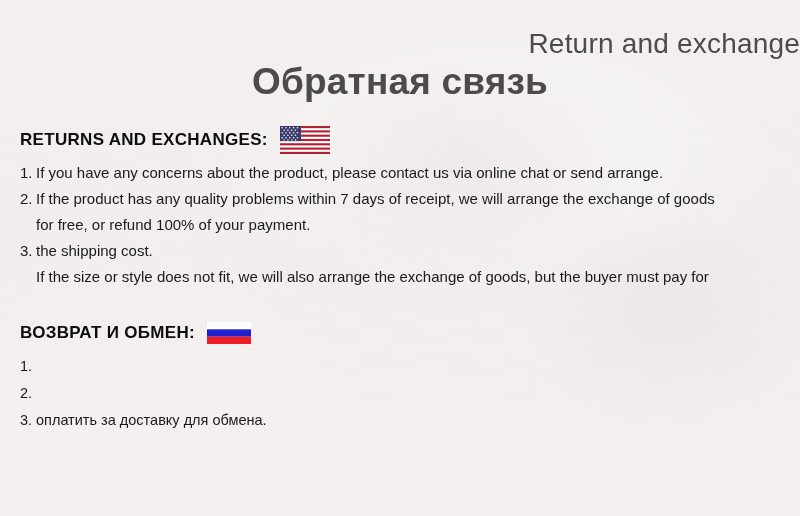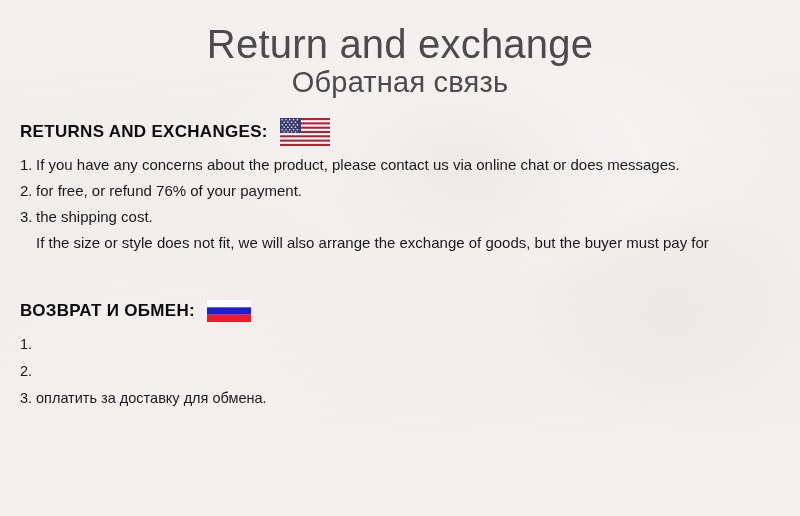--- a/index.html
+++ b/index.html
@@ -59,41 +59,42 @@
     width: 800px;
     height: 516px;
   }
 
   
   .title-block {
     padding-top: 24px;
     text-align: center;
   }
   .title-en {
-    font-size: 40px;
+    font-size: 28px;
     line-height: 40px;
     font-weight: 400;
     color: #4c4a4a;
     letter-spacing: 0.2px;
+    text-align: right;
   }
   .title-ru {
-    font-size: 29px;
+    font-size: 37px;
     line-height: 34px;
-    font-weight: 400;
+    font-weight: 700;
     color: #4c4a4a;
     letter-spacing: 0.2px;
     margin-top: 1px;
   }
 
   
   .section {
     padding-left: 20px;
   }
-  .section-en { margin-top: 18px; }
-  .section-ru { margin-top: 40px; }
+  .section-en { margin-top: 26px; }
+  .section-ru { margin-top: 28px; }
 
   .heading-row {
     display: flex;
     align-items: center;
     gap: 12px;
     height: 30px;
   }
   .heading-text {
     font-size: 17px;
     font-weight: bold;
@@ -202,28 +203,29 @@
               <circle cx="15.5" cy="13.9" r="0.70"></circle>
           </g>
         </svg>
       </div>
 
       <div class="list list-en">
 
         <div class="list-item">
           <div class="item-num">1.</div>
           <div class="item-lines">
-            <div class="item-line">If you have any concerns about the product, please contact us via online chat or does messages.</div>
+            <div class="item-line">If you have any concerns about the product, please contact us via online chat or send arrange.</div>
           </div>
         </div>
 
         <div class="list-item">
           <div class="item-num">2.</div>
           <div class="item-lines">
-            <div class="item-line">for free, or refund 76% of your payment.</div>
+            <div class="item-line">If the product has any quality problems within 7 days of receipt, we will arrange the exchange of goods</div>
+            <div class="item-line">for free, or refund 100% of your payment.</div>
           </div>
         </div>
 
         <div class="list-item">
           <div class="item-num">3.</div>
           <div class="item-lines">
             <div class="item-line">the shipping cost.</div>
             <div class="item-line">If the size or style does not fit, we will also arrange the exchange of goods, but the buyer must pay for</div>
           </div>
         </div>

